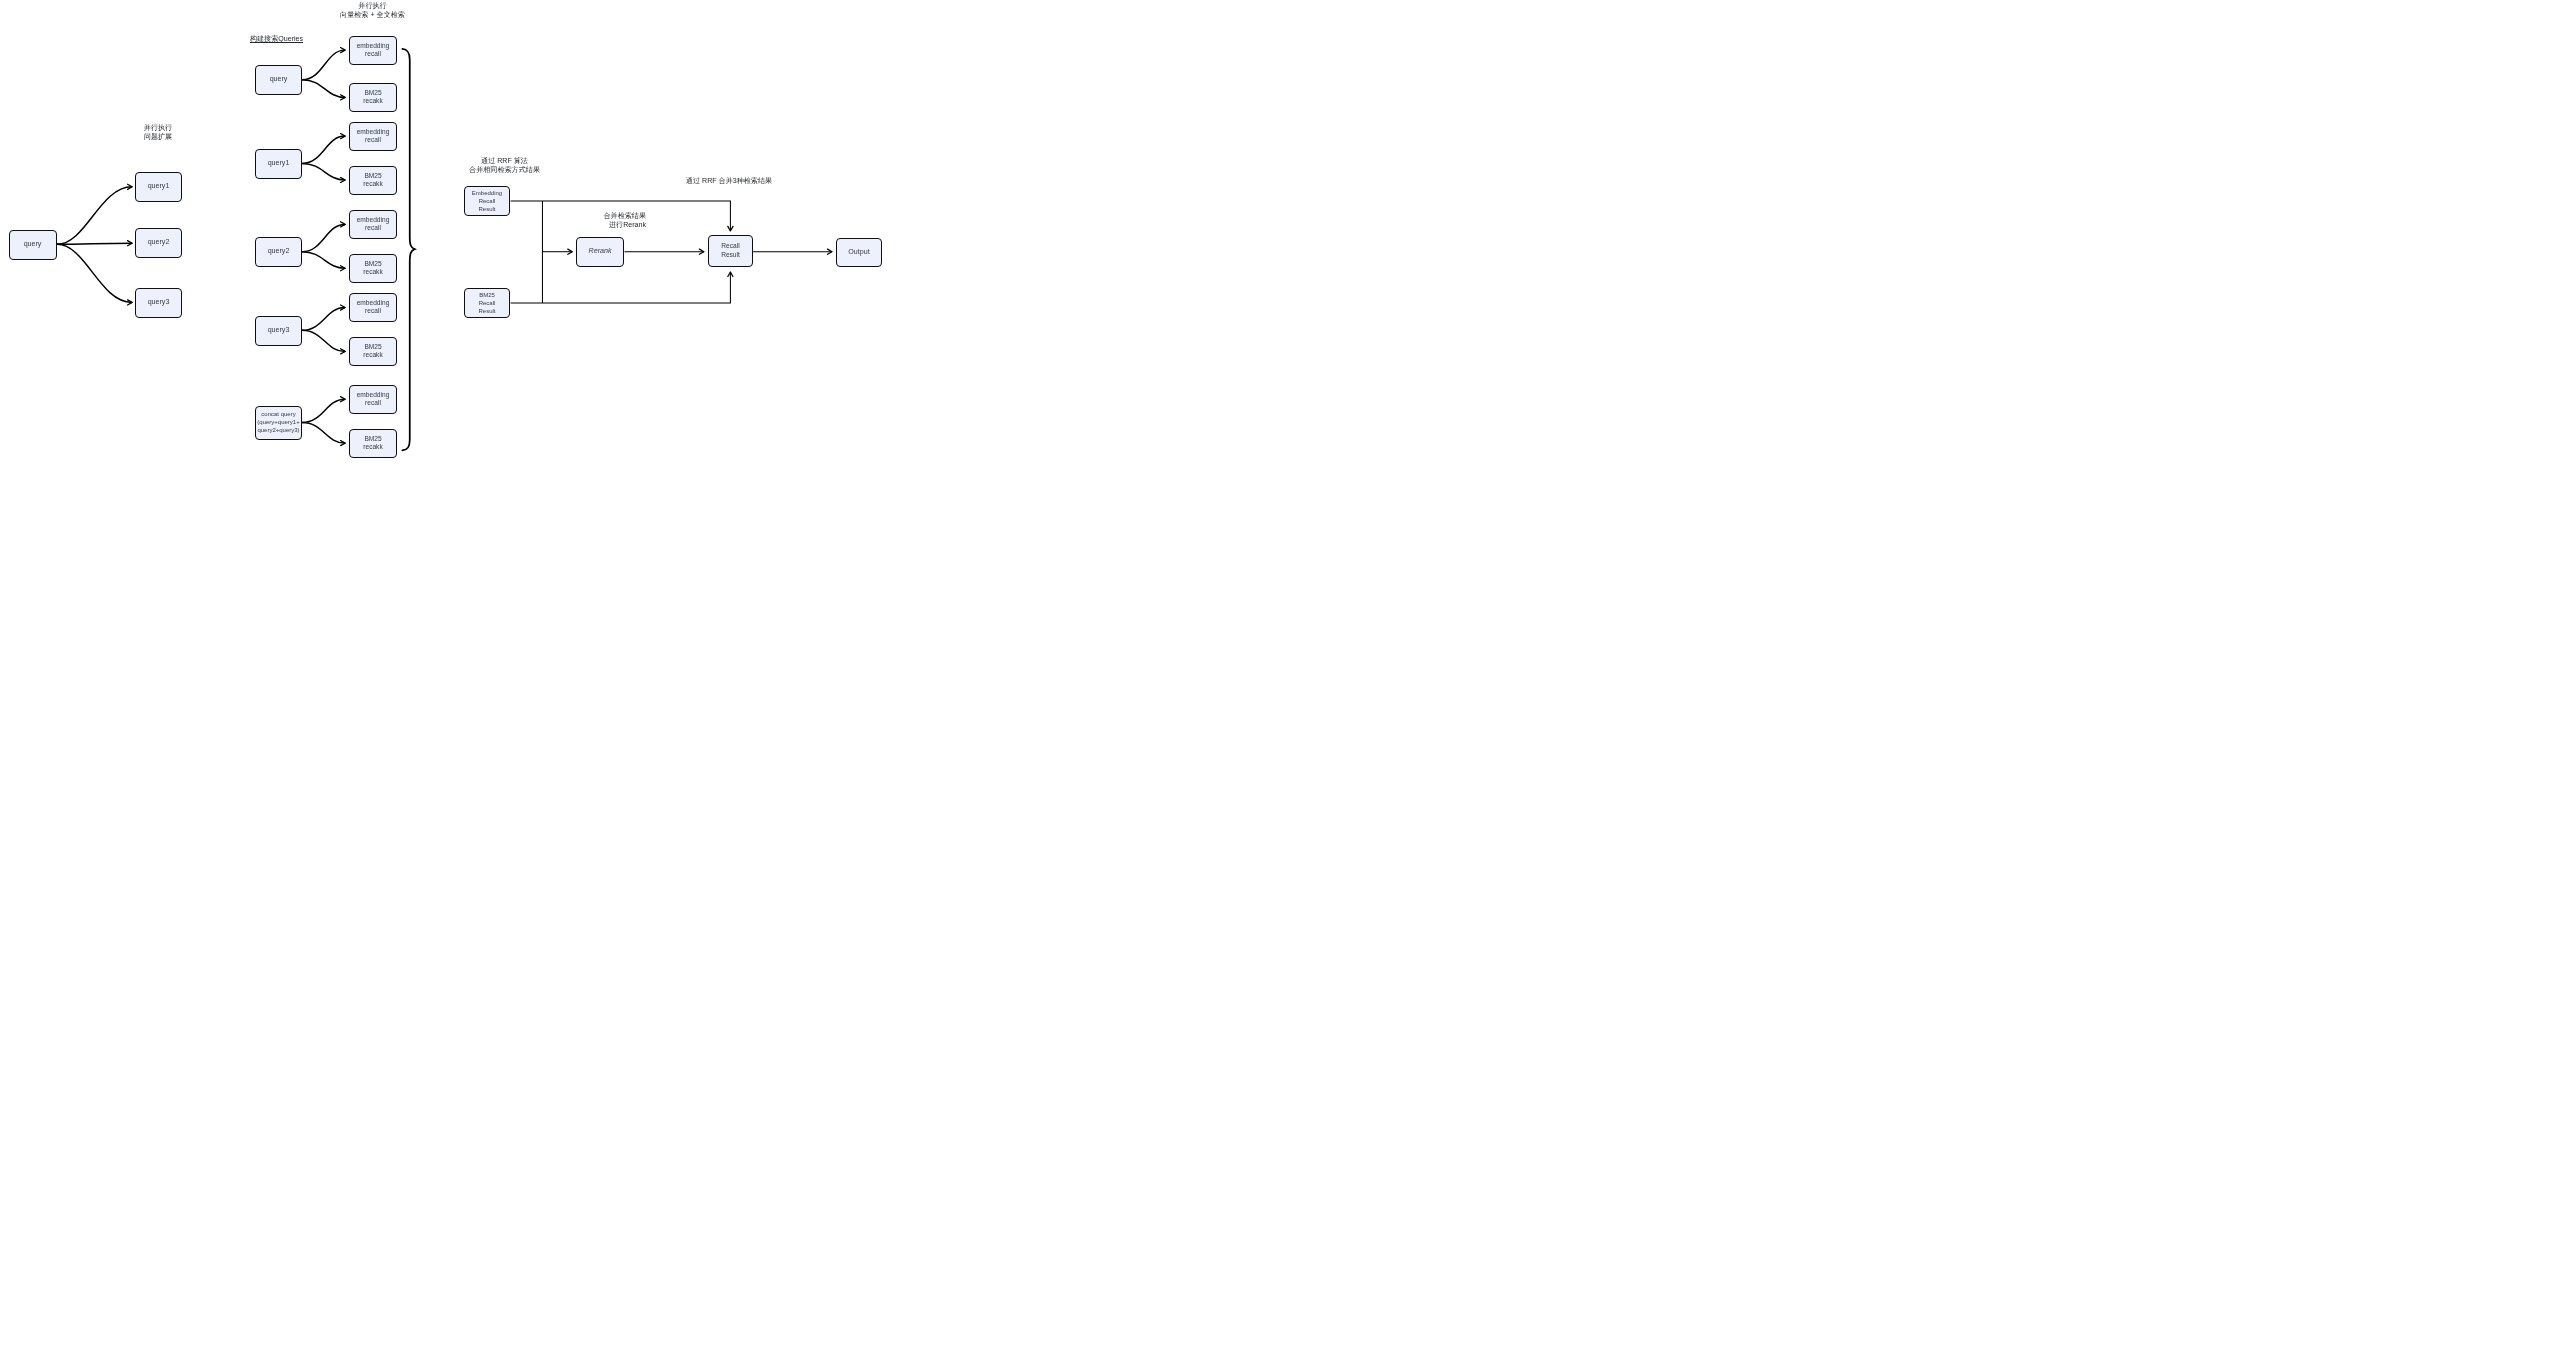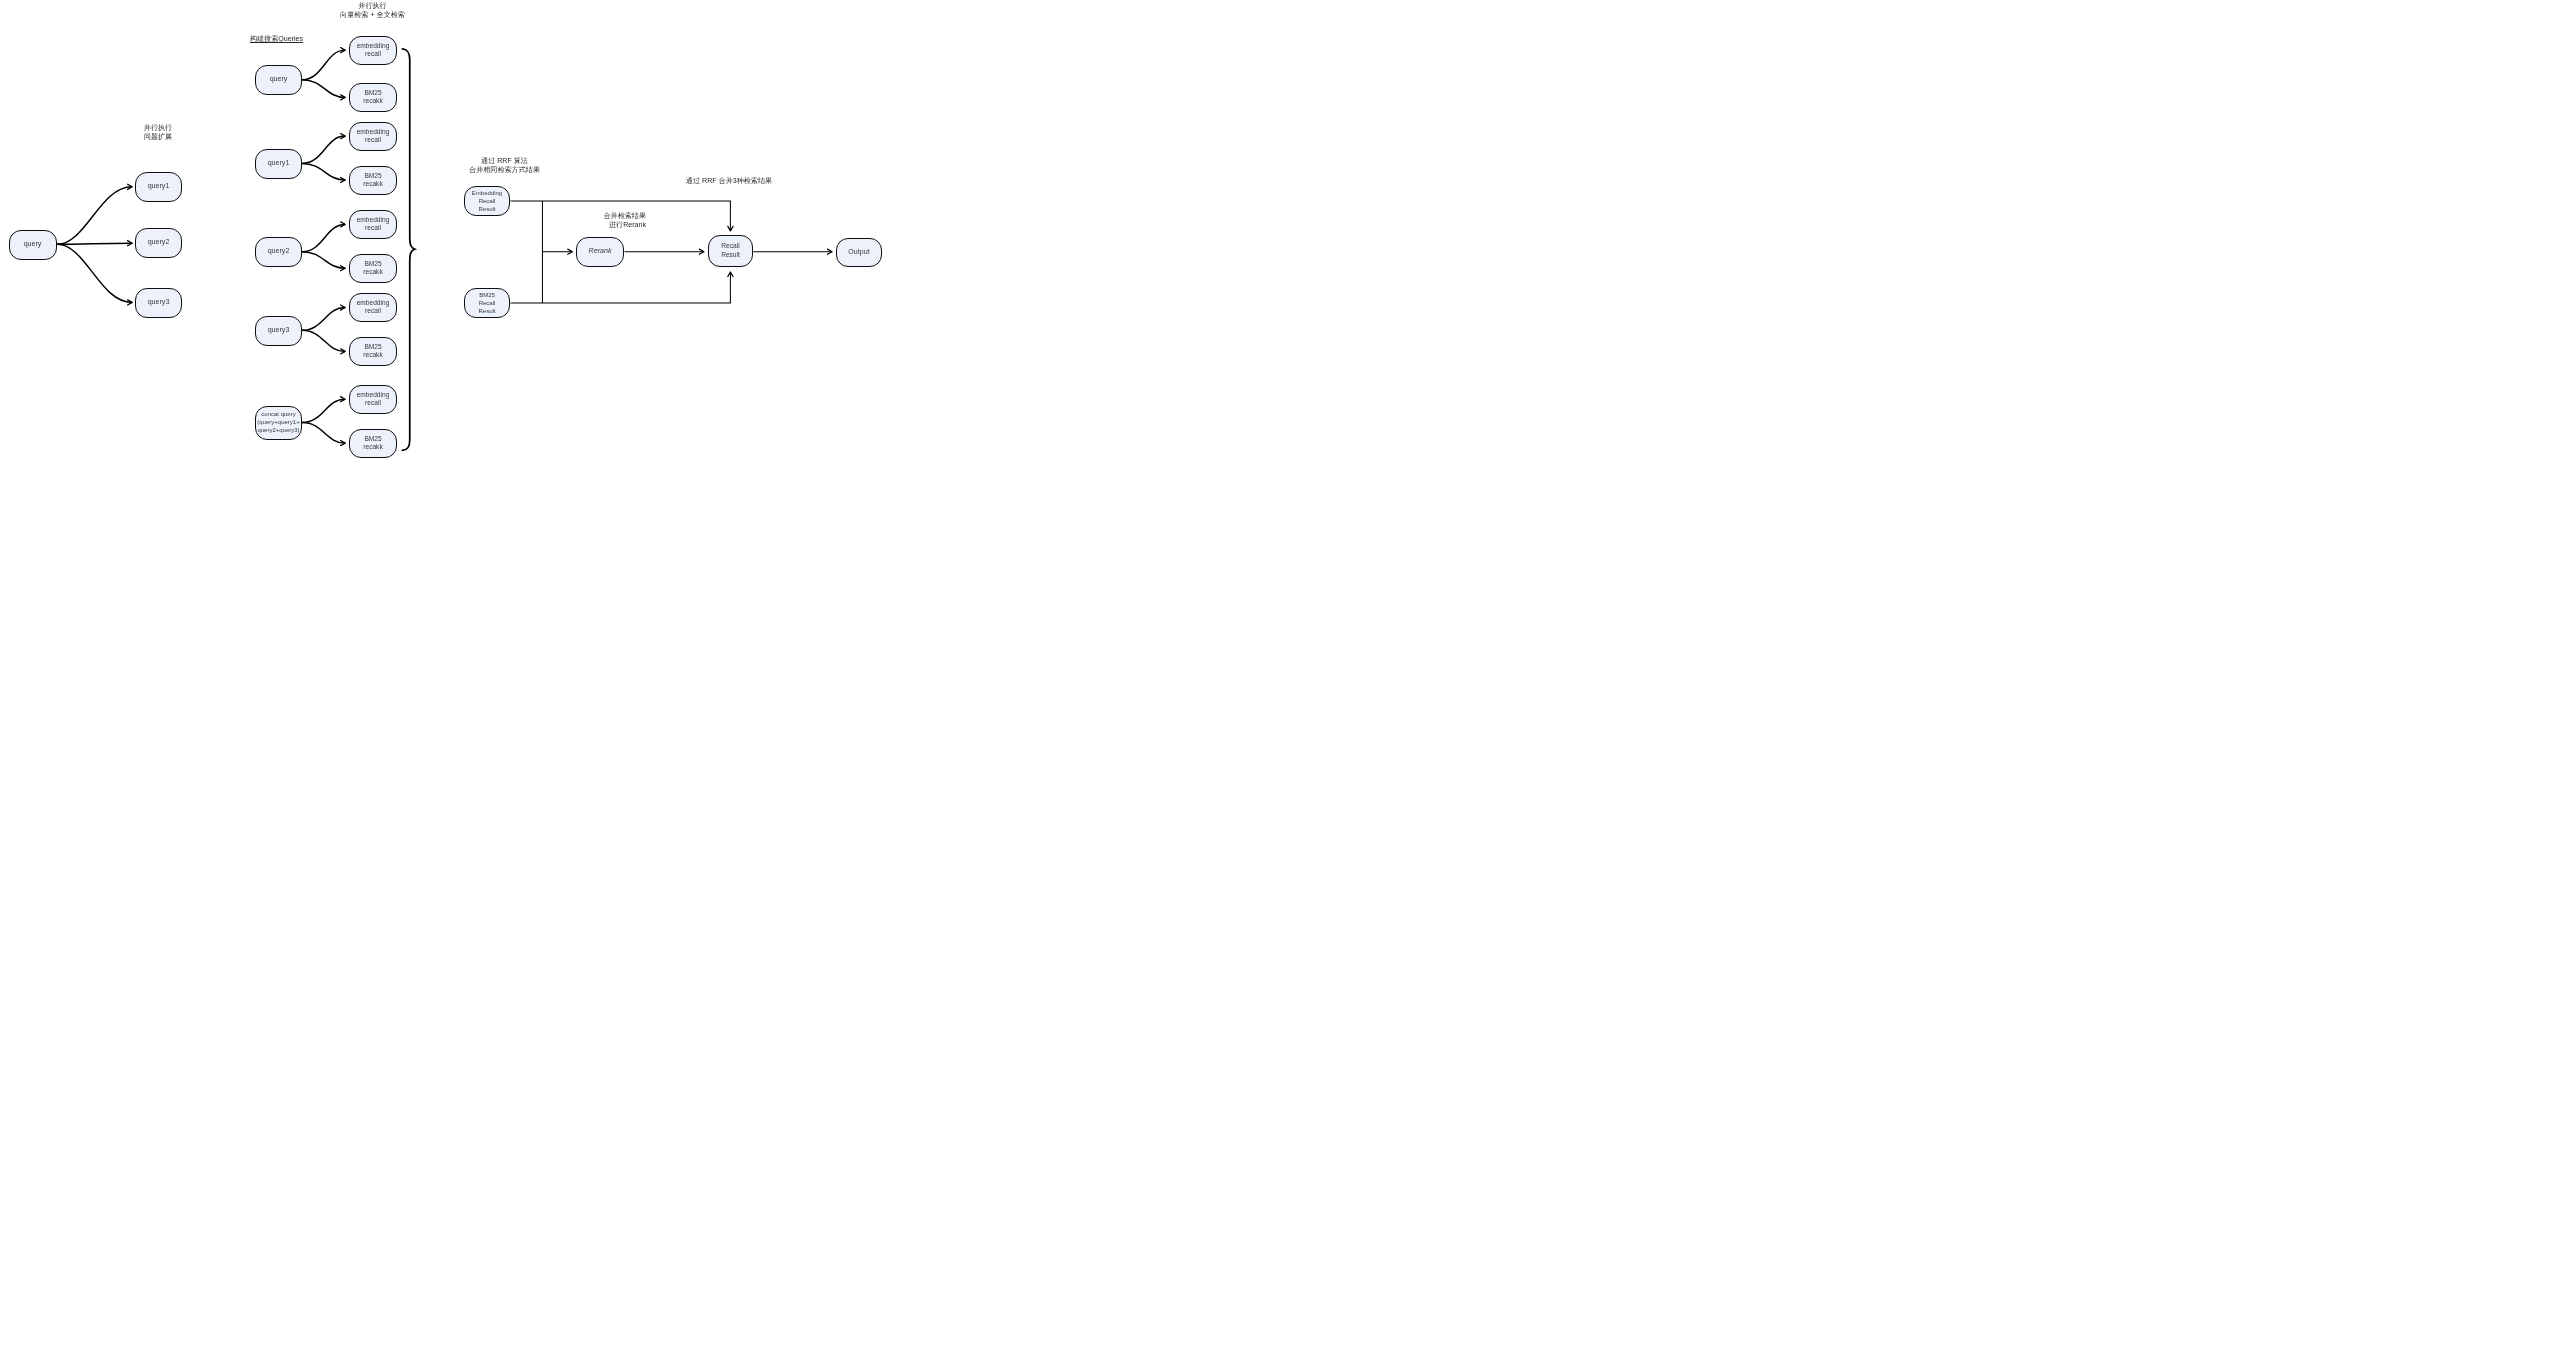--- a/index.html
+++ b/index.html
@@ -9,21 +9,21 @@
     background:#ffffff;
     font-family:"Liberation Sans","DejaVu Sans",sans-serif;
     overflow:hidden;
   }
   #edges{position:absolute;left:0;top:0;width:100%;height:100%;}
   .node{
     position:absolute;
     box-sizing:border-box;
     background:var(--node-fill,#ECF1FB);
     border:1.5px solid var(--node-border,#0f0f0f);
-    border-radius:12px;
+    border-radius:4px;
     display:flex;align-items:center;justify-content:center;
     text-align:center;
     color:var(--node-text,#343B46);
     white-space:pre-line;
     font-size:7.1px;line-height:1.3;
   }
   .node.small{font-size:6.6px;}
   .node.tiny{font-size:6px;line-height:1.32;}
   .node.res{font-size:6px;line-height:1.35;}
   .anno{

